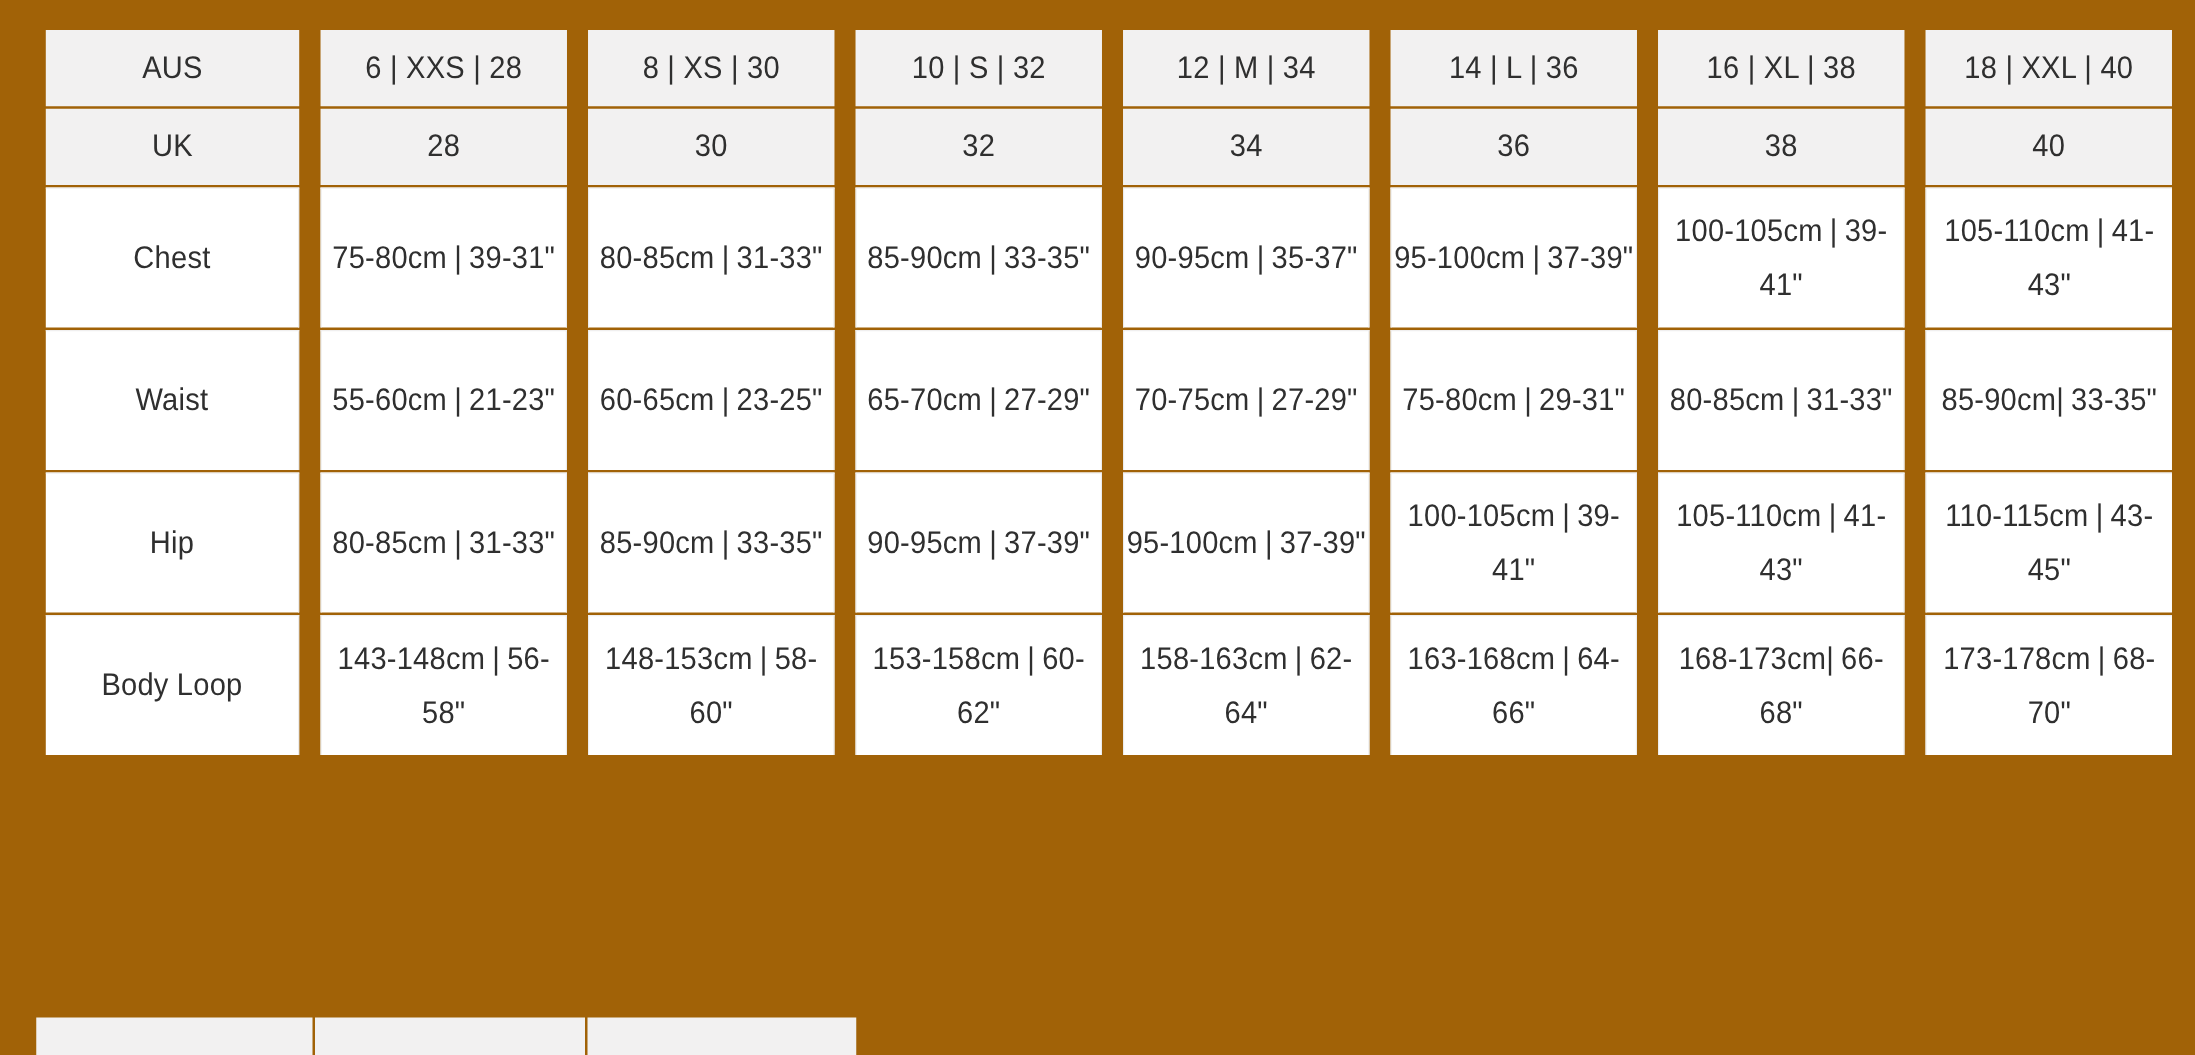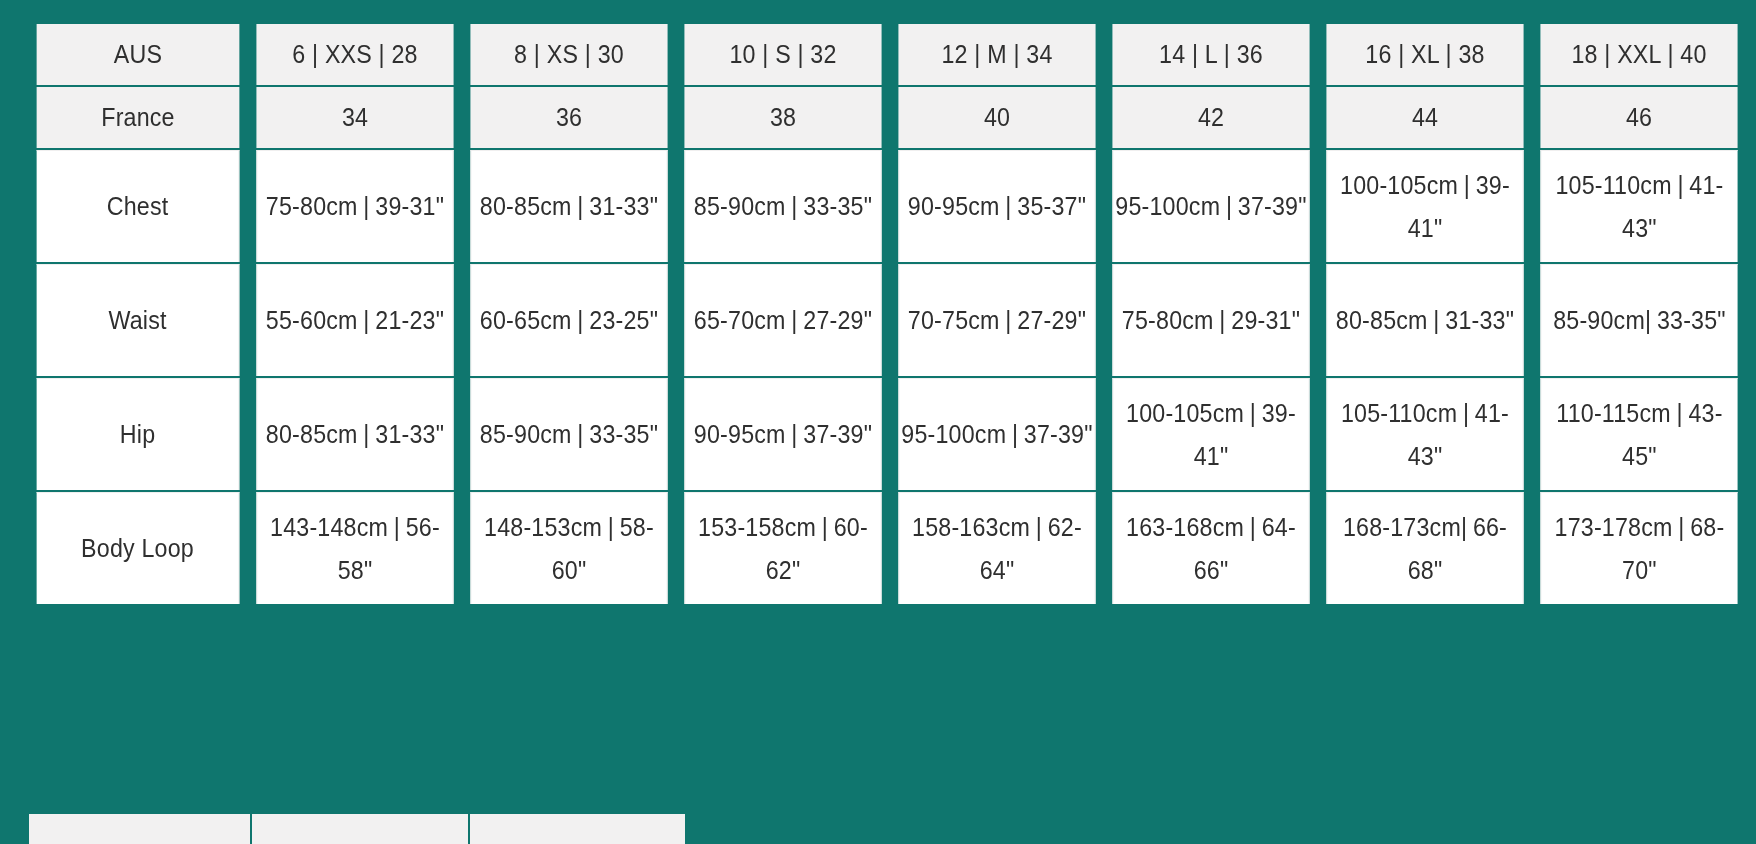--- a/index.html
+++ b/index.html
@@ -15,21 +15,21 @@
   body {
     font-family: "Liberation Sans", sans-serif;
     color: #2e2e2e;
     -webkit-font-smoothing: antialiased;
   }
 
   .page {
     position: relative;
     width: 1756px;
     height: 844px;
-    background: #0f766e;
+    background: #a16207;
     overflow: hidden;
     text-decoration: underline;
   }
 
   
   .size-table {
     position: absolute;
     left: 27px;
     top: 22px;
     width: 1702px;
@@ -134,31 +134,31 @@
         <td>6 | XXS | 28</td>
         <td>8 | XS | 30</td>
         <td>10 | S | 32</td>
         <td>12 | M | 34</td>
         <td>14 | L | 36</td>
         <td>16 | XL | 38</td>
         <td>18 | XXL | 40</td>
       </tr>
 
 
-
       <tr class="conv-row">
-        <td>France</td>
+        <td>UK</td>
+        <td>28</td>
+        <td>30</td>
+        <td>32</td>
         <td>34</td>
         <td>36</td>
         <td>38</td>
         <td>40</td>
-        <td>42</td>
-        <td>44</td>
-        <td>46</td>
-      </tr>
+      </tr>
+
 
       <tr class="meas-row">
         <td class="label-cell">Chest</td>
         <td>
             <span class="meas">75-80cm | 39-31"</span>
           </td>
         <td>
             <span class="meas">80-85cm | 31-33"</span>
           </td>
         <td>

